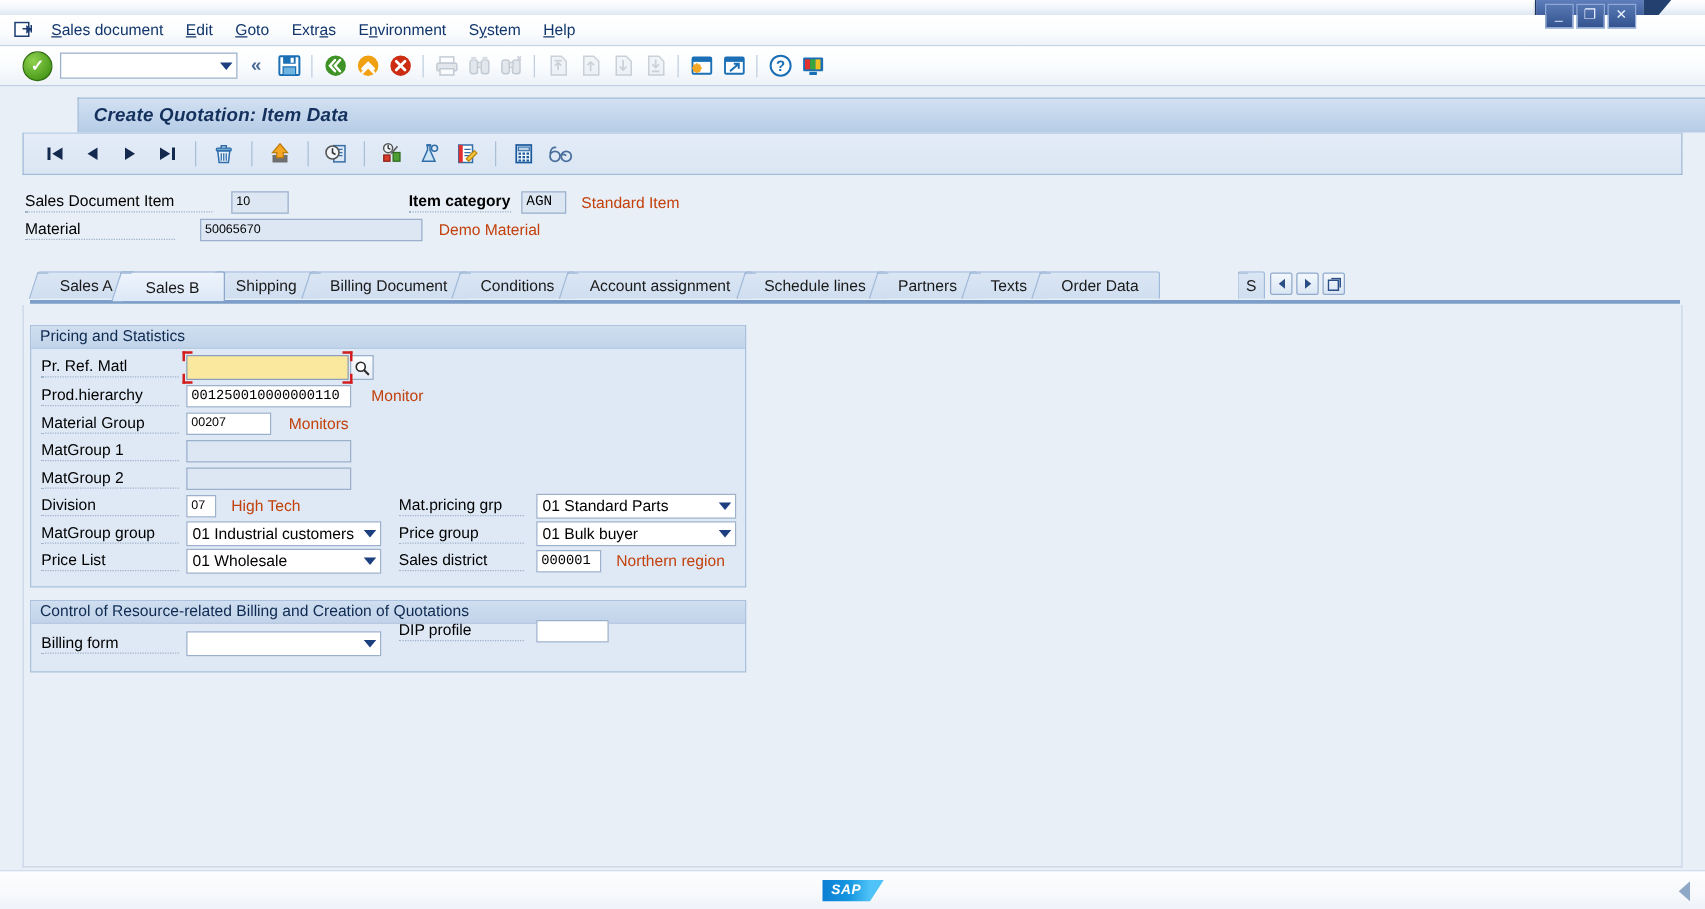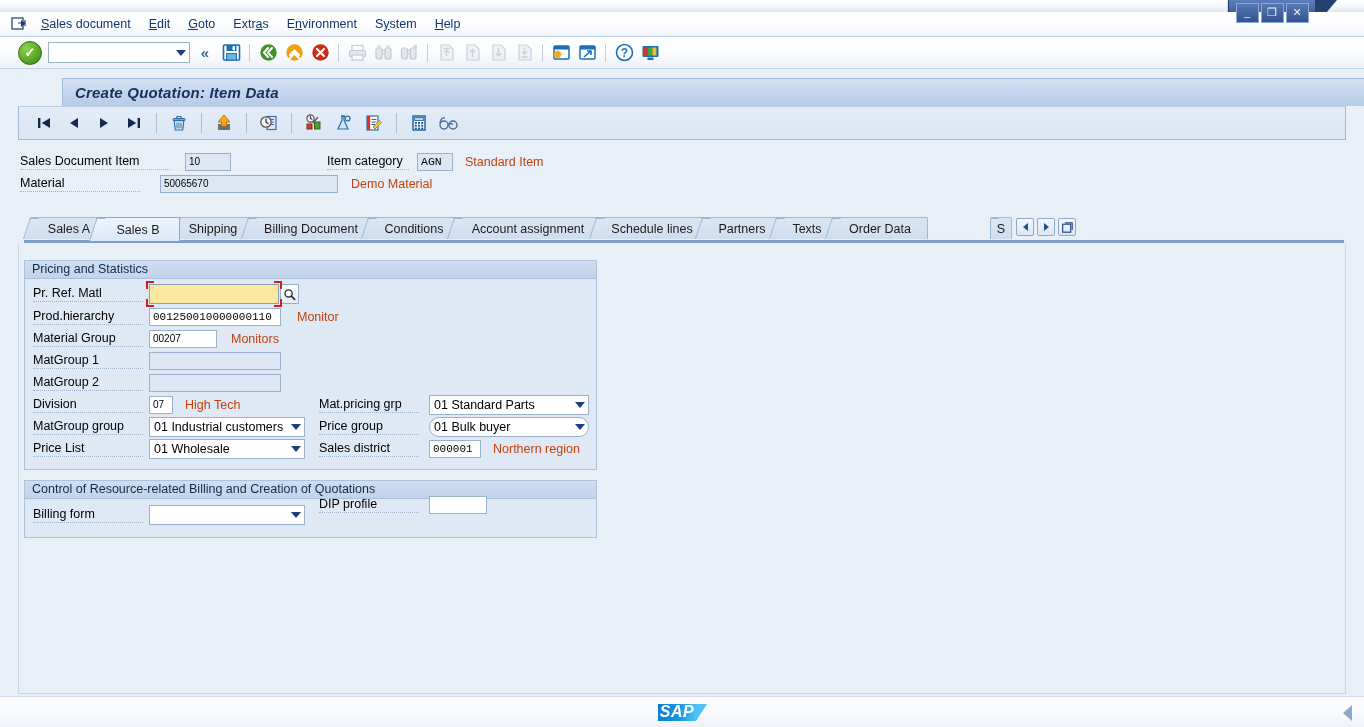--- a/index.html
+++ b/index.html
@@ -276,21 +276,21 @@
   .statusbar {
     position:absolute; left:0; bottom:0; width:1364px; height:30px;
     background: linear-gradient(to bottom,#fdfdfe 0%,#f7f9fc 60%,#eef2f8 100%);
     border-top:1px solid #d2dded;
     display:flex; align-items:center; justify-content:center;
   }
   .saplogo {
     width:38px;height:17px; position:relative;
     background: linear-gradient(to right,#0c7fd4 0%,#1596e0 55%,#4fc3f7 100%);
     display:flex;align-items:center;justify-content:center;
-    color:#fff;font-weight:bold;font-size:16px;font-style:italic;letter-spacing:.5px;
+    color:#fff;font-weight:bold;font-size:11px;font-style:italic;letter-spacing:.5px;
     margin-left:-10px;
   }
   .saplogo::after {
     content:""; position:absolute; right:-11px; top:0;
     width:0;height:0;border-top:17px solid #4fc3f7;border-right:11px solid transparent;
   }
   .resize-grip {
     position:absolute; right:12px; bottom:6px;
     width:0;height:0;
     border-top:8px solid transparent;border-bottom:8px solid transparent;
@@ -553,21 +553,21 @@
         <path d="M10 10.5 q2.5 -2 5 0" fill="none" stroke="#4a6f9c" stroke-width="1.3"></path>
         <path d="M2 9 q1 -6 5 -5" fill="none" stroke="#4a6f9c" stroke-width="1.3"></path>
       </svg>
     </div>
   </div>
 
   <div class="hdr">
     <div class="hdr-row" style="left:20px; top:4px;">
       <span class="lbl" style="width:150px;">Sales Document Item</span>
       <input class="inp display" style="width: 46px; margin-left: 15px;" value="10">
-      <span class="lbl" style="margin-left:96px; width:82px;">Item category</span>
+      <span class="lbl" style="margin-left:96px; width:82px;font-weight:bold;">Item category</span>
       <input class="inp display" style="width: 36px; margin-left: 8px; font-family: &quot;Liberation Mono&quot;, monospace; font-size: 11.5px;" value="AGN">
       <span class="lbl-plain" style="margin-left:12px;">Standard Item</span>
     </div>
     <div class="hdr-row" style="left:20px; top:26px;">
       <span class="lbl" style="width:120px;">Material</span>
       <input class="inp display" style="width: 178px; margin-left: 20px;" value="50065670">
       <span class="lbl-plain" style="margin-left:13px;">Demo Material</span>
     </div>
   </div>
 
@@ -688,21 +688,21 @@
       <span class="lbl" style="width:110px;">MatGroup group</span>
       <span class="combo" style="width:156px; margin-left:6px;">
         <span class="combo-txt">01 Industrial customers</span>
         <span class="combo-btn">
             <span class="tri-down"></span>
           </span>
       </span>
     </div>
     <div class="field-row" style="left:294px; top:156px;">
       <span class="lbl" style="width:100px;">Price group</span>
-      <span class="combo" style="width:160px; margin-left:10px;border-radius:10px;">
+      <span class="combo" style="width:160px; margin-left:10px;">
         <span class="combo-txt">01 Bulk buyer</span>
         <span class="combo-btn">
             <span class="tri-down"></span>
           </span>
       </span>
     </div>
 
     <div class="field-row" style="left:8px; top:178px;">
       <span class="lbl" style="width:110px;">Price List</span>
       <span class="combo" style="width:156px; margin-left:6px;">

